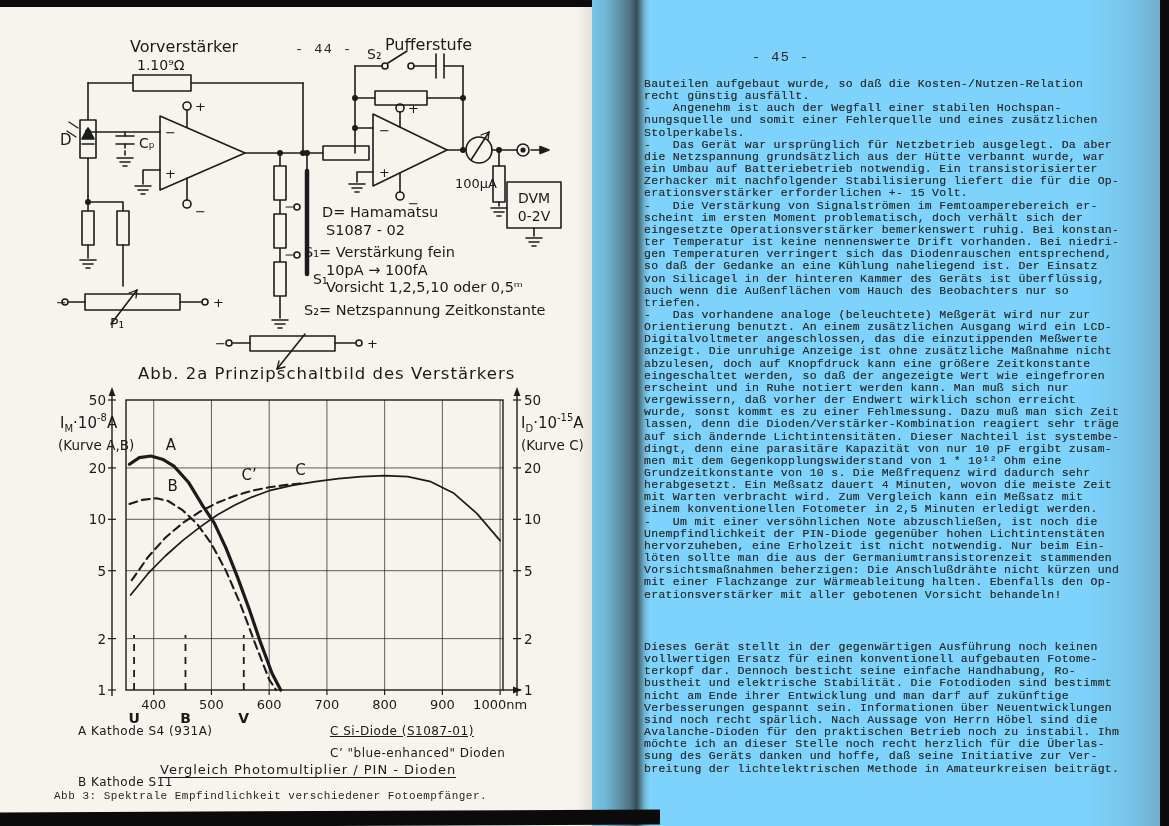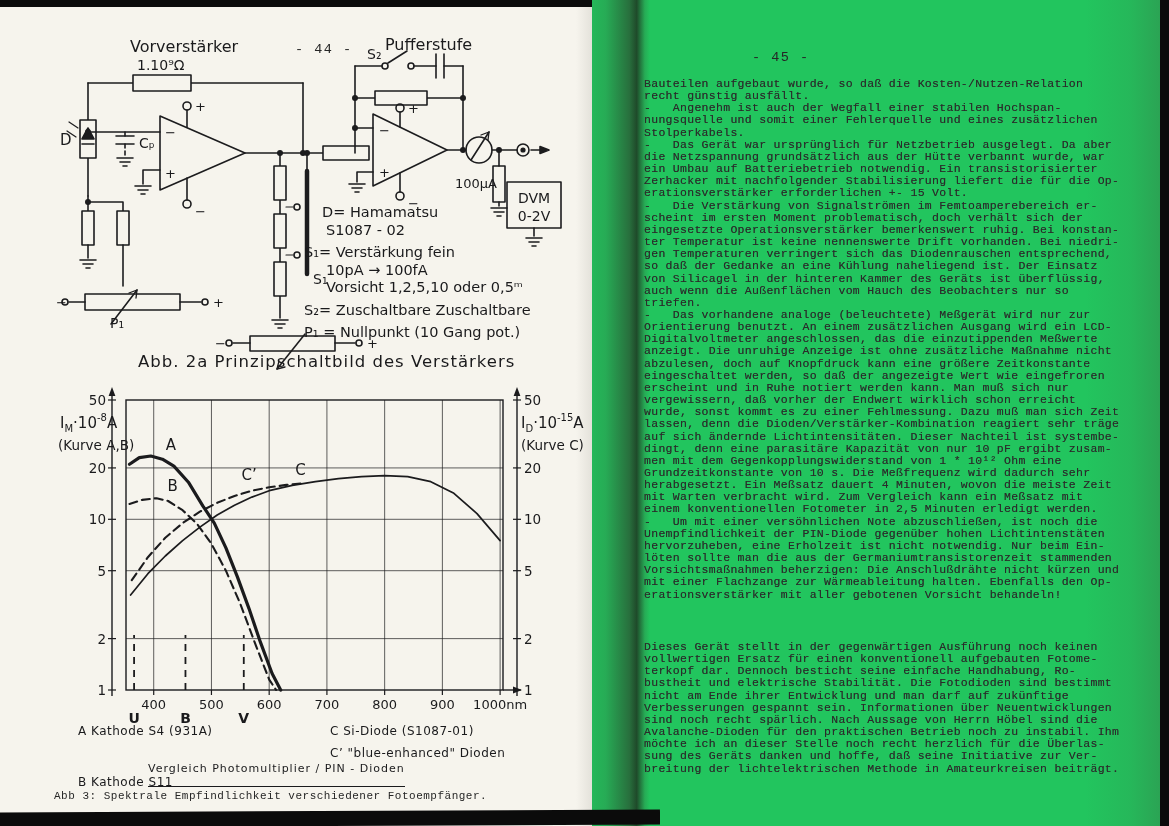--- a/index.html
+++ b/index.html
@@ -2,21 +2,21 @@
 <html><head>
 <meta charset="utf-8">
 <style>
   html,body{margin:0;padding:0;}
   body{
     position:relative;width:1169px;height:826px;overflow:hidden;
     background:#9d9991;font-family:"DejaVu Sans",sans-serif;
   }
   .page{position:absolute;top:0;height:826px;}
   .page-left{left:0;width:592px;background:#f6f4ed;}
-  .page-right{left:592px;width:569px;background:#22c55e;}
+  .page-right{left:592px;width:569px;background:#7dd3fc;}
   
   .edge{position:absolute;background:#0b0b0b;z-index:6;}
   .edge-top-left{left:0;top:0;width:592px;height:7px;}
   .edge-bottom-left{left:0;top:811px;width:660px;height:15px;transform:rotate(-0.25deg);}
   .edge-right{left:1160px;top:0;width:9px;height:826px;}
   .gutter-shadow{
     position:absolute;left:576px;top:0;width:74px;height:826px;z-index:5;pointer-events:none;
     background:linear-gradient(90deg,rgba(60,55,46,0) 0%,rgba(60,55,46,0.18) 40%,rgba(45,41,34,0.55) 72%,rgba(30,27,22,0.72) 82%,rgba(60,55,46,0.18) 93%,rgba(60,55,46,0) 100%);
   }
   .right-curl-shadow{
@@ -32,25 +32,25 @@
     font-size:11.5px;line-height:12.15px;letter-spacing:0.3px;color:#2b2b2b;
     text-shadow:0 0 0.5px rgba(40,40,40,0.55);
     width:505px;
   }
   .pagenum{position:absolute;font-size:13.5px;letter-spacing:1.5px;}
   .abs{position:absolute;}
   .circuit-legend{position:absolute;left:292px;top:204px;font-size:14.5px;line-height:17.5px;margin-left:12px;}
   .circuit-legend .l-ind1{margin-left:18px;}
   .circuit-legend .l-ind2{margin-left:22px;}
   .circuit-legend .l-gap{margin-top:5px;}
-  .circuit-caption{position:absolute;left:138px;top:352px;font-size:16.5px;letter-spacing:1px;}
+  .circuit-caption{position:absolute;left:138px;top:364px;font-size:16.5px;letter-spacing:1px;}
   .chart-legend-row{position:absolute;font-size:12px;letter-spacing:0.5px;}
   .chart-title{
-    position:absolute;left:148px;top:762px;font-size:11px;letter-spacing:1px;
-    border-bottom:1.6px solid #1a1a1c;padding-bottom:11px;
+    position:absolute;left:160px;top:762px;font-size:13px;letter-spacing:1px;
+    border-bottom:1.6px solid #1a1a1c;padding-bottom:0;
   }
   .chart-caption{position:absolute;left:54px;top:790px;font-size:11px;letter-spacing:0.5px;}
   svg text{fill:#1a1a1c;}
 </style>
 </head>
 <body>
 
 <div class="page page-left">
 
   <div class="pagenum mono abs" style="left:295px;top:42px;">- 44 -</div>
@@ -200,22 +200,21 @@
     <text class="hand" x="479" y="167" font-size="14" text-anchor="middle">DVM</text>
     <text class="hand" x="479" y="185" font-size="14" text-anchor="middle">0-2V</text>
   </svg>
 
   <div class="circuit-legend hand">
     <div class="l-ind1">D= Hamamatsu</div>
     <div class="l-ind2">S1087 - 02</div>
     <div class="l-gap">S₁= Verstärkung fein</div>
     <div class="l-ind2">10pA → 100fA</div>
     <div class="l-ind2">Vorsicht 1,2,5,10 oder 0,5ᵐ</div>
-    <div class="l-gap">S₂= Zuschaltbare Zuschaltbare</div>
-    <div class="l-gap">P₁ = Nullpunkt (10 Gang pot.)</div>
+    <div class="l-gap">S₂= Netzspannung Zeitkonstante</div>
   </div>
 
   <div class="circuit-caption hand">Abb. 2a  Prinzipschaltbild  des  Verstärkers</div>
 
   <svg id="spectral-chart" class="abs" style="left:58px;top:384px;" width="532" height="345" viewBox="0 0 532 345">
       <rect x="68" y="16" width="377" height="290" fill="none" stroke="#1b1b1d" stroke-width="1.4"></rect>
       <line x1="95.71209800918837" y1="16" x2="95.71209800918837" y2="306" stroke="#1b1b1d" stroke-width="0.7"></line>
       <line x1="153.4456355283308" y1="16" x2="153.4456355283308" y2="306" stroke="#1b1b1d" stroke-width="0.7"></line>
       <line x1="211.1791730474732" y1="16" x2="211.1791730474732" y2="306" stroke="#1b1b1d" stroke-width="0.7"></line>
       <line x1="268.9127105666156" y1="16" x2="268.9127105666156" y2="306" stroke="#1b1b1d" stroke-width="0.7"></line>
@@ -284,21 +283,21 @@
       <text x="107.83614088820826" y="65.91533029727694" font-size="15" class="hand">A</text>
       <polyline points="71.5,120.0 84.2,115.9 98.6,114.2 110.1,117.0 124.6,126.2 139.0,139.9 153.4,159.7 167.9,186.7 182.3,219.8 196.7,258.4 211.2,295.6 218.1,306.0" fill="none" stroke="#1b1b1d" stroke-linecap="round" stroke-linejoin="round" stroke-width="2.1" stroke-dasharray="8 5"></polyline>
       <text x="109.56814701378255" y="107.25468530007981" font-size="15" class="hand">B</text>
       <polyline points="72.6,211.0 89.9,189.7 107.3,172.0 124.6,156.6 141.9,143.1 159.2,131.0 176.5,121.2 193.9,113.1 211.2,106.7 234.3,101.4 257.4,97.7 280.5,94.7 303.6,92.6 326.6,91.7 349.7,92.6 372.8,97.7 395.9,109.3 419.0,129.6 442.1,156.6" fill="none" stroke="#1b1b1d" stroke-linecap="round" stroke-linejoin="round" stroke-width="1.7"></polyline>
       <text x="237.1592649310873" y="90.91633072799118" font-size="15" class="hand">C</text>
       <polyline points="73.8,196.2 89.9,173.2 107.3,153.7 124.6,139.1 141.9,127.6 159.2,118.8 176.5,112.0 193.9,106.7 211.2,103.3 228.5,100.9 242.9,99.5" fill="none" stroke="#1b1b1d" stroke-linecap="round" stroke-linejoin="round" stroke-width="2.1" stroke-dasharray="8 5"></polyline>
       <text x="183.46707503828483" y="95.97263854628576" font-size="15" class="hand">C’</text>
     </svg>
 
   <div class="chart-legend-row hand" style="left:78px;top:724px;">A   Kathode S4 (931A)</div>
-  <div class="chart-legend-row hand" style="left:330px;top:724px;">C  Si-Diode (S1087-01)</div>
+  <div class="chart-legend-row hand" style="left:330px;top:724px;text-decoration:underline;">C  Si-Diode (S1087-01)</div>
   <div class="chart-legend-row hand" style="left:78px;top:746px;margin-top:29px;">B   Kathode S11</div>
   <div class="chart-legend-row hand" style="left:330px;top:746px;">C’ "blue-enhanced" Dioden</div>
   <div class="chart-title hand">Vergleich  Photomultiplier / PIN - Dioden</div>
   <div class="chart-caption mono">Abb 3: Spektrale Empfindlichkeit verschiedener Fotoempfänger.</div>
 </div>
 
 <div class="page page-right">
   <div class="pagenum mono" style="left:160px;top:50px;position:absolute;">- 45 -</div>
   <div class="typed-body" style="left:52px;top:78px;">Bauteilen aufgebaut wurde, so daß die Kosten-/Nutzen-Relation
 recht günstig ausfällt.

